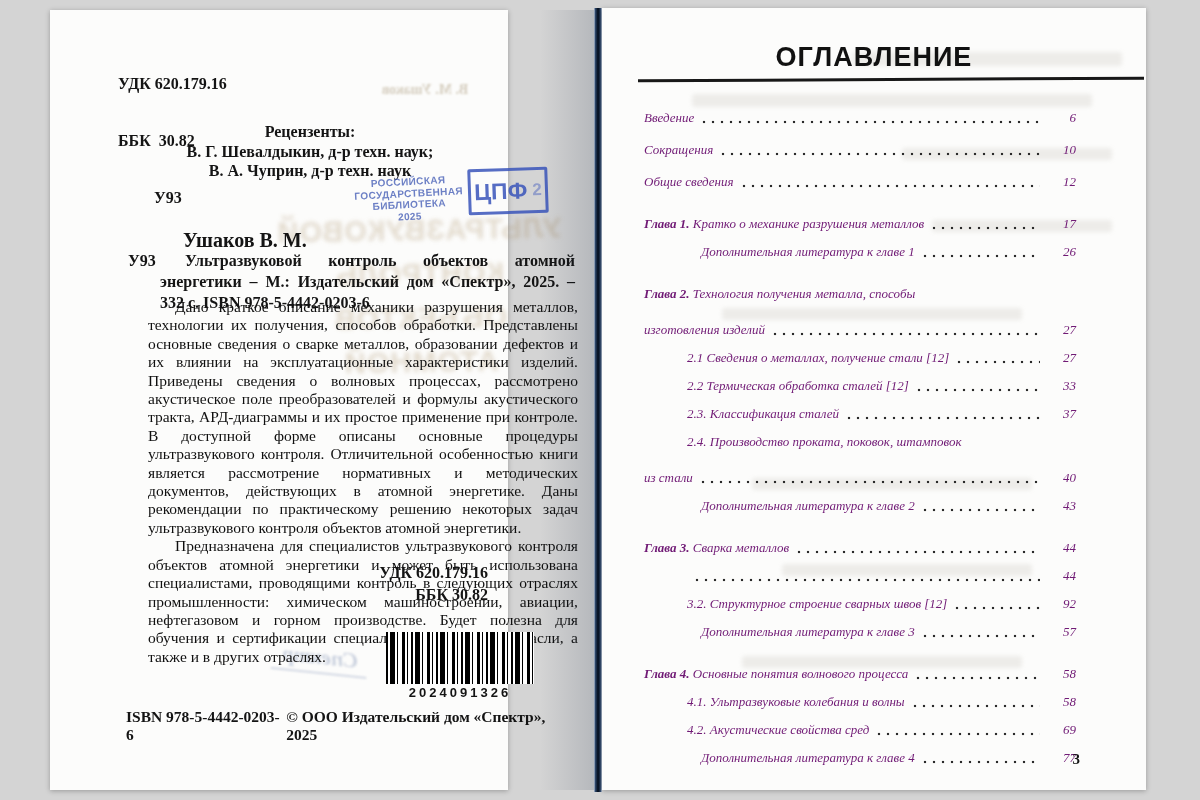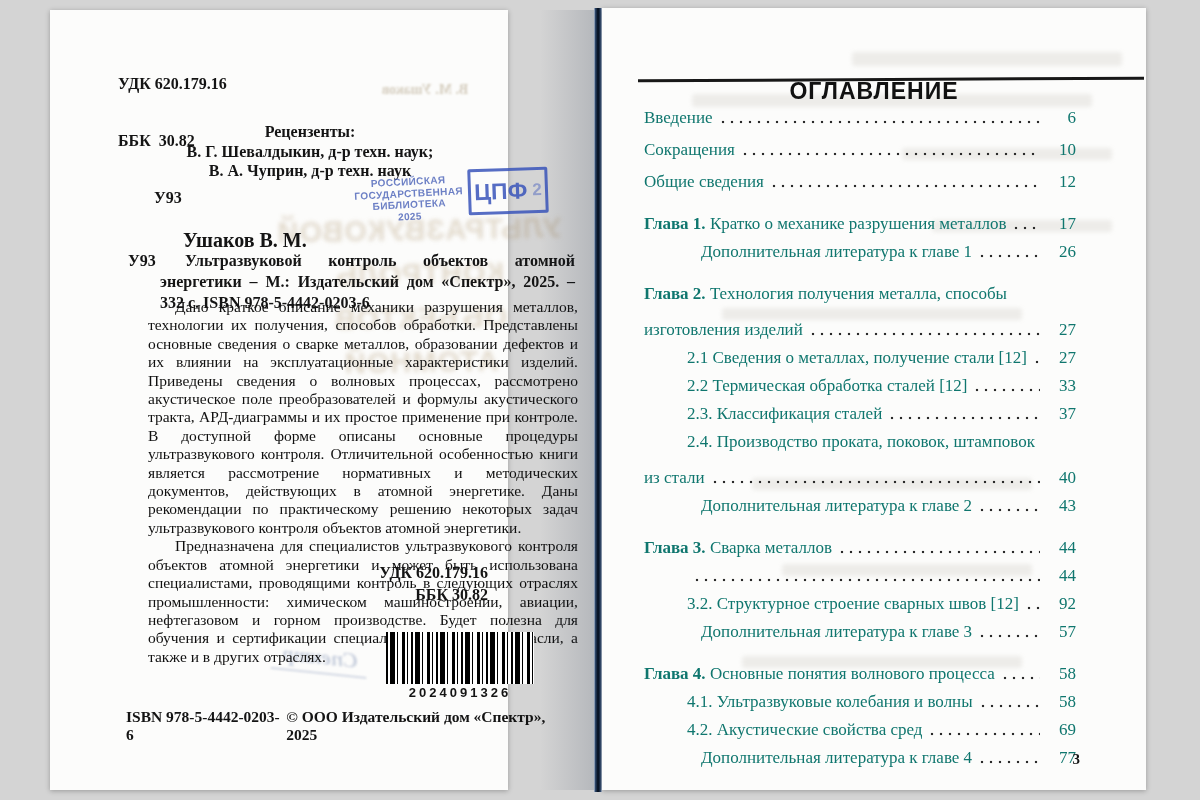--- a/index.html
+++ b/index.html
@@ -56,23 +56,23 @@
   #ghost-title{position:absolute;left:205px;top:198px;width:330px;text-align:center;
     transform:scaleX(-1) rotate(1deg);color:rgba(165,140,95,.30);filter:blur(2px);
     font-family:"Liberation Sans",sans-serif;font-weight:bold;font-size:29px;line-height:44px;letter-spacing:1px;}
   #ghost-logo{position:absolute;left:222px;top:634px;width:96px;text-align:center;
     transform:scaleX(-1) rotate(-6deg);color:rgba(110,130,170,.35);filter:blur(1.2px);
     font-style:italic;font-weight:bold;font-size:22px;border-bottom:2px solid rgba(110,130,170,.28);padding-bottom:2px;}
   .gbar{position:absolute;background:rgba(130,125,105,.12);filter:blur(2px);border-radius:3px;}
 
   
   #toc-title{position:absolute;left:0;top:34px;width:100%;text-align:center;
-    font-family:"Liberation Sans",sans-serif;font-weight:bold;font-size:23px;letter-spacing:1px;color:#111;margin-top:36px;}
+    font-family:"Liberation Sans",sans-serif;font-weight:bold;font-size:27px;letter-spacing:1px;color:#111;}
   #toc-rule{position:absolute;left:36px;top:70px;width:506px;height:3px;background:#181818;transform:rotate(-.3deg);}
-  #toc-list{position:absolute;left:42px;top:88px;width:432px;font-size:17px;color:#0f766e;}
+  #toc-list{position:absolute;left:42px;top:88px;width:432px;font-size:13px;color:#701a75;font-style:italic;}
   .toc-row{display:flex;align-items:baseline;line-height:21px;margin-top:7px;}
   #toc-list .toc-row:nth-child(-n+3){margin-top:11px;}
   .toc-row.gap{margin-top:21px;}
   .toc-row.cont{margin-top:15px;}
   .toc-row.ind1{padding-left:43px;}
   .toc-row.ind2{padding-left:57px;}
   .toc-label b{font-weight:bold;}
   .dots{flex:1;align-self:flex-end;height:6px;margin:0 6px 3px 8px;
     background-image:radial-gradient(circle at 2px 3px,#2a2a2a 1.3px,transparent 1.6px);
     background-size:9px 6px;background-repeat:repeat-x;}

